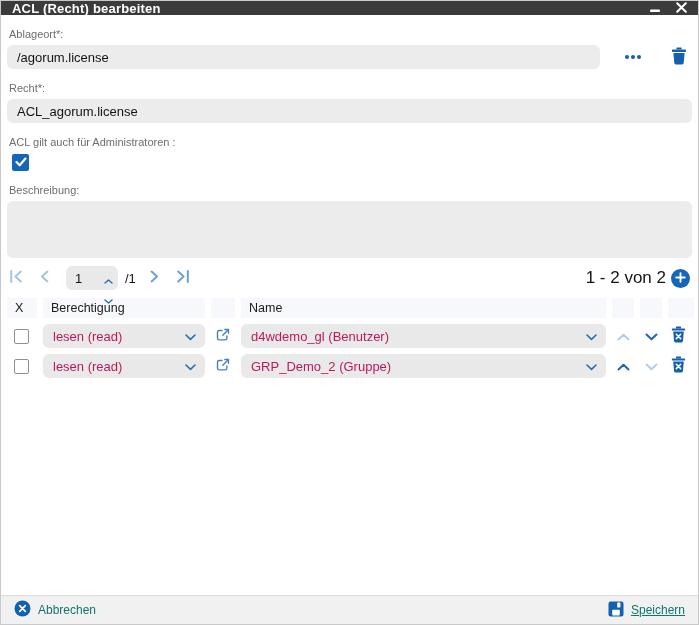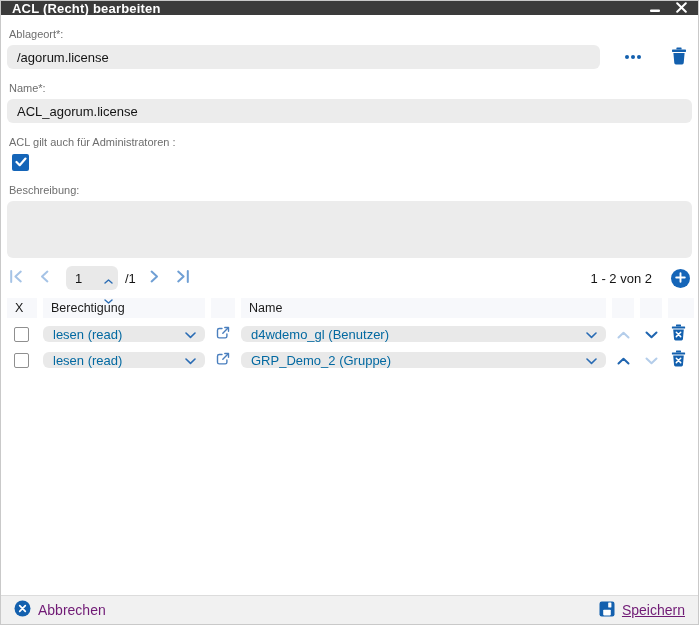--- a/index.html
+++ b/index.html
@@ -43,45 +43,45 @@
   .pagination{display:flex;align-items:center;margin-top:8px;padding:0 2px;}
   .nav-btn{background:none;border:none;padding:0;margin-right:17px;display:flex;align-items:center;cursor:pointer;}
   .page-input-wrap{position:relative;margin-right:7px;}
   .page-input{
     width:52px;height:24px;background:#e9e9e9;border:none;border-radius:6px;
     padding:0 18px 0 9px;font-size:13px;color:#141414;box-sizing:border-box;outline:none;
     font-family:"Liberation Sans",sans-serif;
   }
   .spinner{position:absolute;right:5px;top:4px;display:flex;flex-direction:column;gap:2px;cursor:pointer;}
   .page-total{font-size:13px;color:#141414;margin-right:14px;}
-  .range-label{margin-left:auto;font-size:13px;color:#141414;margin-right:19px;}
+  .range-label{margin-left:auto;font-size:17px;color:#141414;margin-right:5px;}
   .plus-btn{width:19px;height:19px;border-radius:50%;background:#1565b8;border:none;display:flex;align-items:center;justify-content:center;padding:0;cursor:pointer;}
   
   .member-grid{
     display:grid;grid-template-columns:30px 162px 24px 365px 22px 22px 26px;
     column-gap:6px;row-gap:6px;margin-top:8px;align-items:center;
   }
   .hcell{height:20px;background:#f7f8fb;display:flex;align-items:center;padding-left:8px;
     font-size:12.5px;color:#1a1a1a;box-sizing:border-box;}
   .row-checkbox{width:15px;height:15px;border:1px solid #8f8f8f;border-radius:2px;background:#fff;margin-left:7px;padding:0;cursor:pointer;}
   .select{
-    height:16px;background:#e9e9e9;border-radius:6px;display:flex;align-items:center;
-    padding:0 9px 0 10px;font-size:13px;color:#0369a1;cursor:pointer;box-sizing:border-box;
+    height:24px;background:#e9e9e9;border-radius:6px;display:flex;align-items:center;
+    padding:0 9px 0 10px;font-size:13px;color:#be185d;cursor:pointer;box-sizing:border-box;
   }
   .select .sel-text{flex:1;overflow:hidden;white-space:nowrap;}
   .arrow-btn{background:none;border:none;padding:0;display:flex;align-items:center;justify-content:center;cursor:pointer;}
   .arrow-enabled{color:#1f65b0;}
   .arrow-disabled{color:#b4cdea;}
   .rowtrash-btn{width:20px;height:20px;}
   
   .footer{
     position:absolute;left:0;right:0;bottom:0;height:29px;background:#f1f1f1;
     border-top:1px solid #dcdcdc;display:flex;align-items:center;padding:0 13px;box-sizing:border-box;
   }
-  .footer-btn{display:flex;align-items:center;gap:7px;font-size:14px;color:#701a75;
+  .footer-btn{display:flex;align-items:center;gap:7px;font-size:12px;color:#0f766e;
     background:none;border:none;padding:0;cursor:pointer;font-family:"Liberation Sans",sans-serif;}
   .footer-btn.save{margin-left:auto;text-decoration:underline;}
 </style>
 </head>
 <body>
 
 <div class="window">
 
   <div class="titlebar">
     <span class="title">ACL (Recht) bearbeiten</span>
@@ -118,21 +118,21 @@
         <span>
           <svg width="16" height="18" viewBox="0 0 16 18">
             <rect x="5.4" y="0.6" width="5.2" height="2" rx="0.6" fill="#1360ae"></rect>
             <rect x="1" y="2.6" width="14" height="2.3" rx="0.6" fill="#1360ae"></rect>
             <path d="M2.4 6h11.2l-0.9 10a1.6 1.6 0 0 1-1.6 1.4H4.9a1.6 1.6 0 0 1-1.6-1.4z" fill="#1360ae"></path>
           </svg>
         </span>
       </button>
     </div>
 
-    <div class="field-label">Name*:</div>
+    <div class="field-label">Recht*:</div>
     <input class="text-input" type="text" value="ACL_agorum.license" style="">
 
     <div class="field-label">ACL gilt auch für Administratoren :</div>
     <button class="checkbox-checked">
       <span>
         <svg width="12" height="10" viewBox="0 0 12 10">
             <path d="M1.5 5l3.2 3.2L10.5 1.6" fill="none" stroke="#fff" stroke-width="2.2" stroke-linecap="round" stroke-linejoin="round"></path>
           </svg>
       </span>
     </button>

